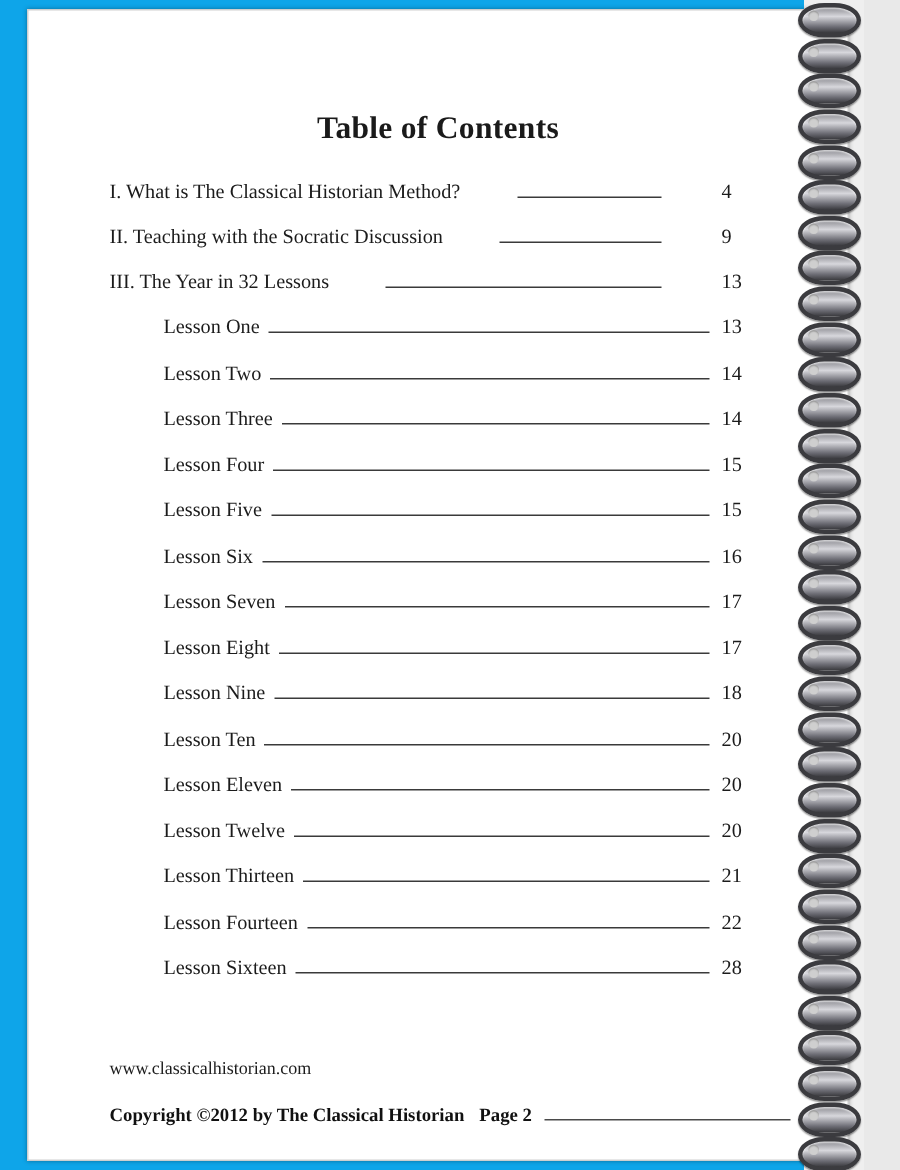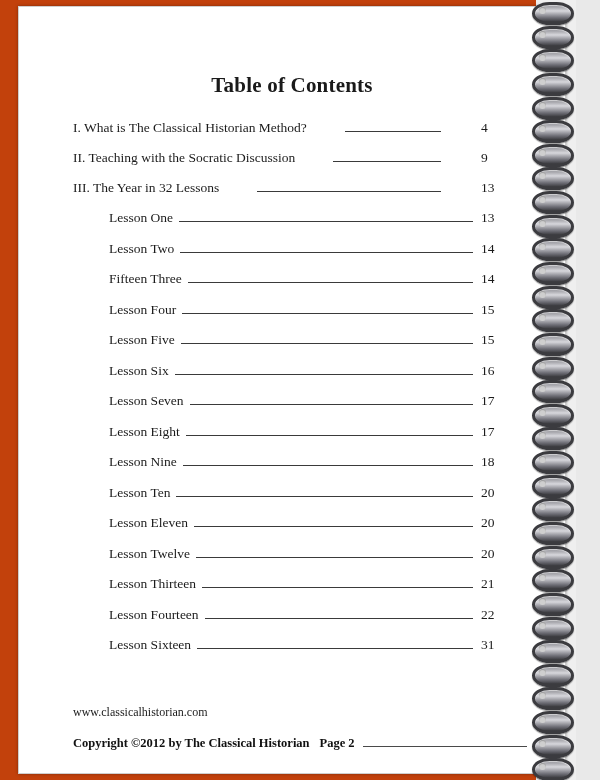--- a/index.html
+++ b/index.html
@@ -10,21 +10,21 @@
     width: 600px;
     height: 780px;
     background: #e9e9e9;
     font-family: "Liberation Serif", serif;
     overflow: hidden;
   }
   .page-wrap {
     position: relative;
     width: 576px;
     height: 780px;
-    background: #c2410c;
+    background: #0ea5e9;
   }
   
   .paper {
     position: absolute;
     left: 18px;
     top: 6px;
     width: 546px;
     height: 766px;
     background: #ffffff;
     box-shadow: 0 0 3px rgba(0,0,0,0.35);
@@ -195,21 +195,21 @@
         <span class="toc-page">13</span>
       </div>
 
       <div class="toc-row level-2">
         <span class="toc-label">Lesson Two</span>
         <span class="toc-leader"></span>
         <span class="toc-page">14</span>
       </div>
 
       <div class="toc-row level-2">
-        <span class="toc-label">Fifteen Three</span>
+        <span class="toc-label">Lesson Three</span>
         <span class="toc-leader"></span>
         <span class="toc-page">14</span>
       </div>
 
       <div class="toc-row level-2">
         <span class="toc-label">Lesson Four</span>
         <span class="toc-leader"></span>
         <span class="toc-page">15</span>
       </div>
 
@@ -270,21 +270,21 @@
       <div class="toc-row level-2">
         <span class="toc-label">Lesson Fourteen</span>
         <span class="toc-leader"></span>
         <span class="toc-page">22</span>
       </div>
 
 
       <div class="toc-row level-2">
         <span class="toc-label">Lesson Sixteen</span>
         <span class="toc-leader"></span>
-        <span class="toc-page">31</span>
+        <span class="toc-page">28</span>
       </div>
 
     </div>
 
     <div class="footer">
       <div class="footer-url">www.classicalhistorian.com</div>
       <div class="footer-line2">
         <span class="footer-copy">Copyright ©2012 by The Classical Historian</span>
         <span class="footer-pagewrap">
           <span class="footer-page">Page 2</span>

